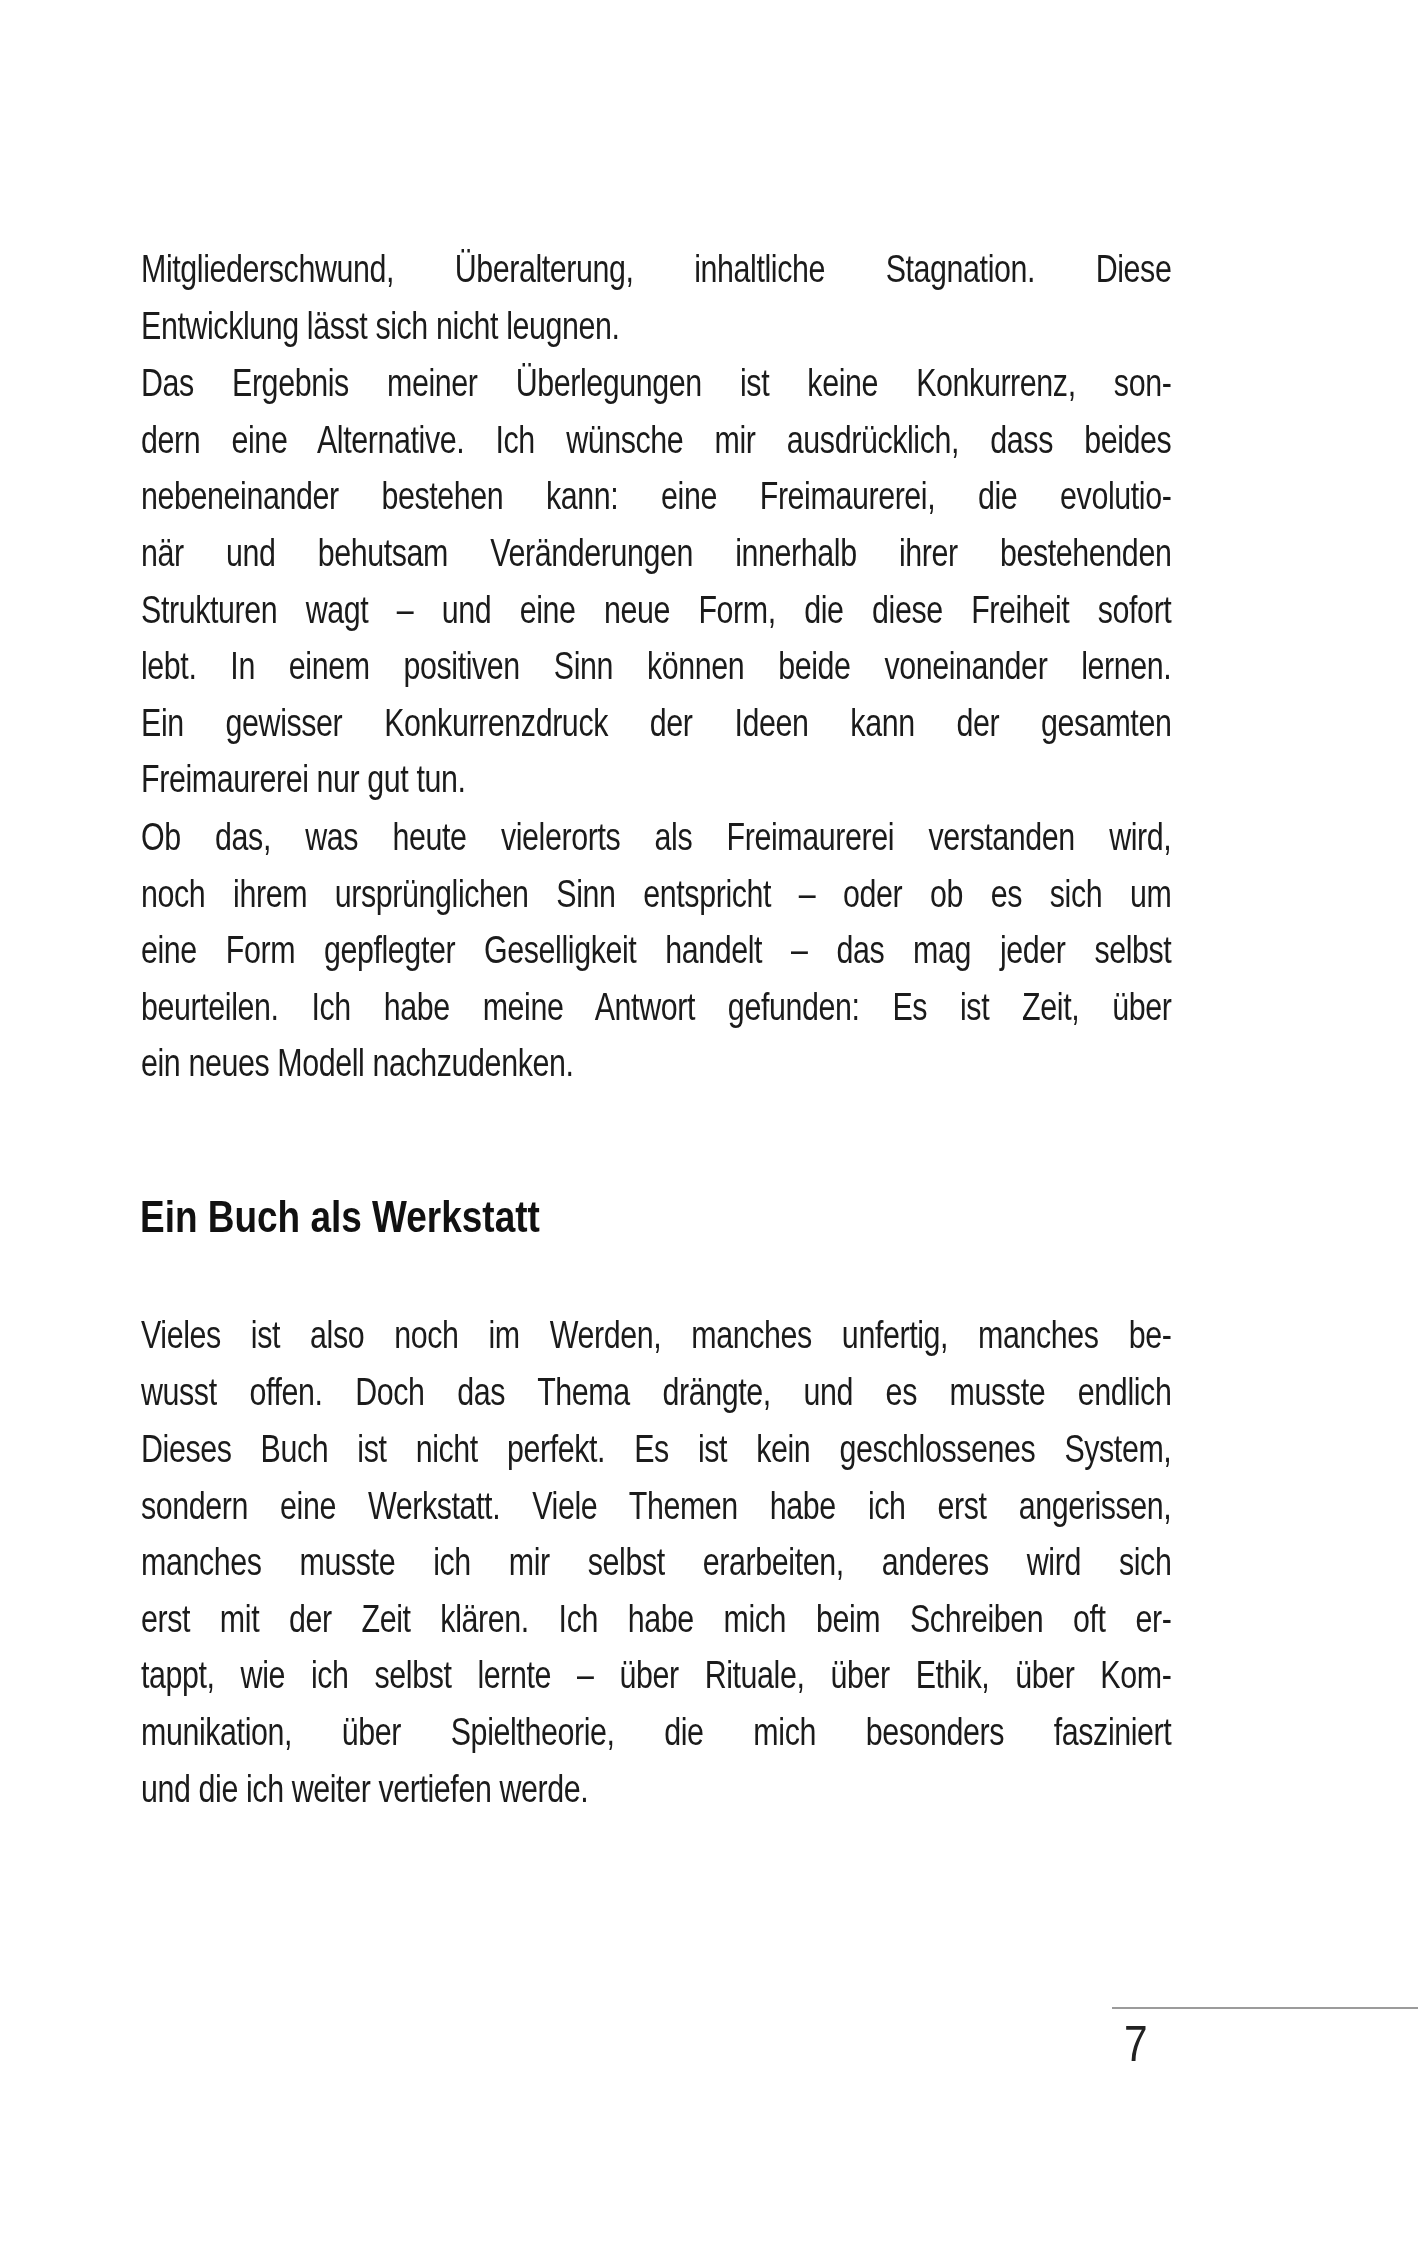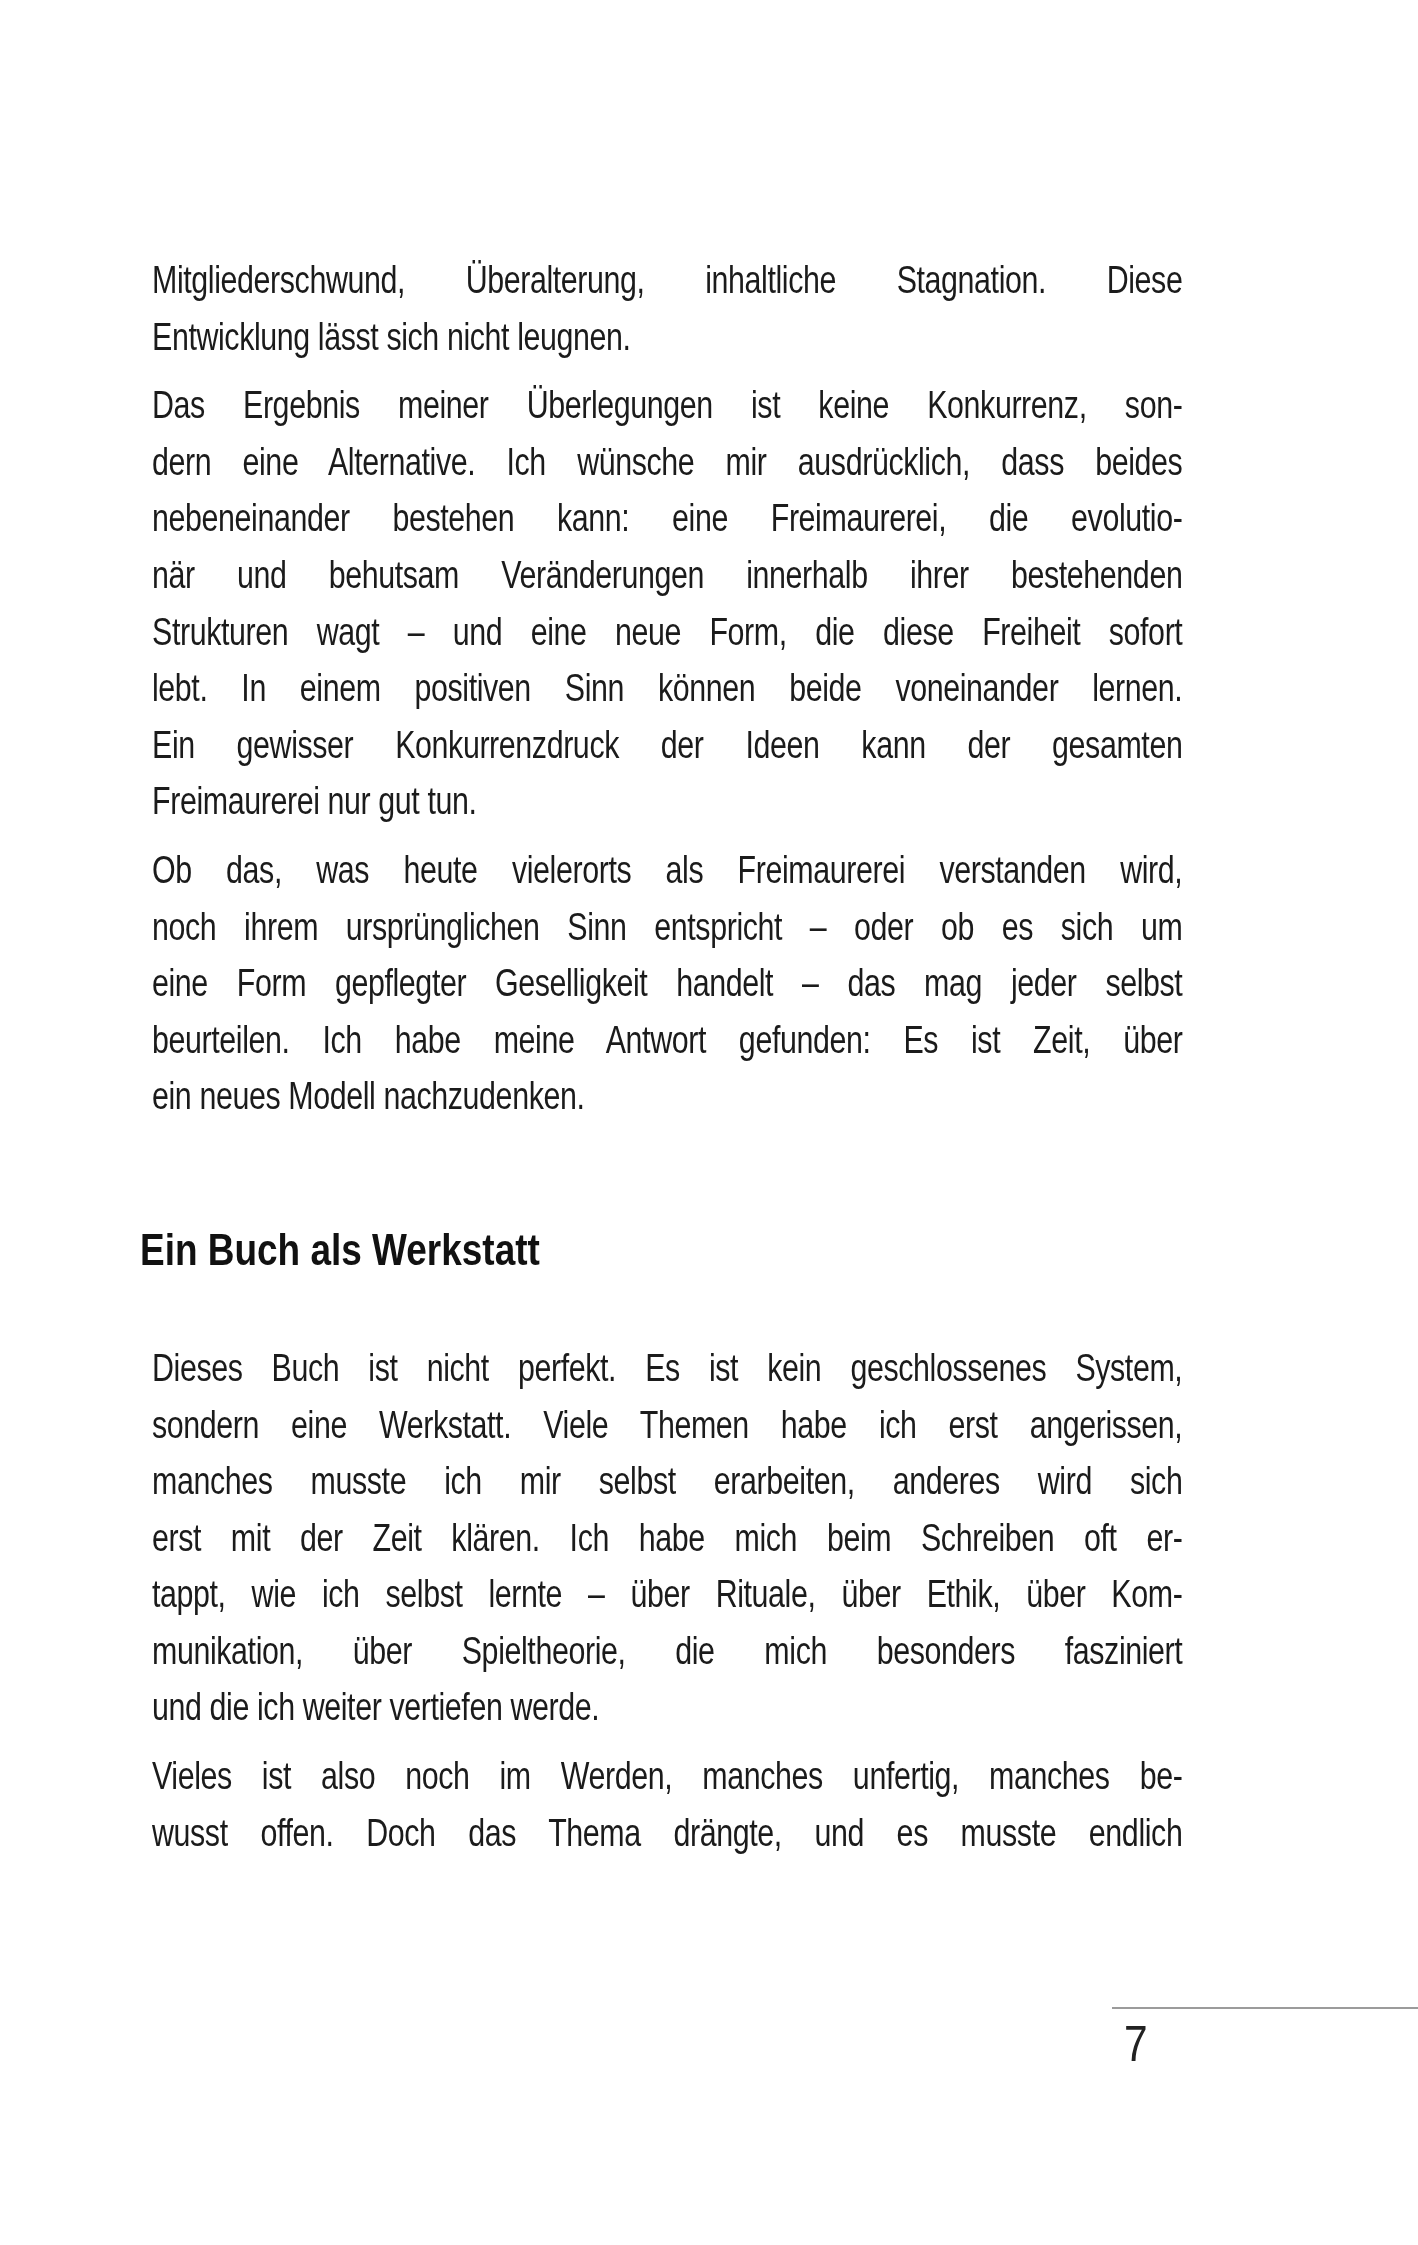--- a/index.html
+++ b/index.html
@@ -16,21 +16,21 @@
     font-family: "Liberation Sans", sans-serif;
     color: #1b1b1b;
   }
   .text-column {
     position: absolute;
     left: 140px;
     top: 240px;
     width: 1030px;
   }
   .paragraph {
-    margin: 12px;
+    margin: 1px;
     padding: 0;
   }
   
   .line {
     width: 1288px;
     transform: scaleX(0.8);
     transform-origin: 0 0;
     font-size: 38px;
     line-height: 56.6px;
     letter-spacing: -0.5px;
@@ -92,28 +92,28 @@
       </div>
       <div class="paragraph">
         <div class="line">Ob das, was heute vielerorts als Freimaurerei verstanden wird,</div>
         <div class="line">noch ihrem ursprünglichen Sinn entspricht – oder ob es sich um</div>
         <div class="line">eine Form gepflegter Geselligkeit handelt – das mag jeder selbst</div>
         <div class="line">beurteilen. Ich habe meine Antwort gefunden: Es ist Zeit, über</div>
         <div class="line flush">ein neues Modell nachzudenken.</div>
       </div>
       <h2 class="heading">Ein Buch als Werkstatt</h2>
       <div class="paragraph">
+        <div class="line">Vieles ist also noch im Werden, manches unfertig, manches be-</div>
+        <div class="line">wusst offen. Doch das Thema drängte, und es musste endlich</div>
+      </div>
+      <div class="paragraph">
         <div class="line">Dieses Buch ist nicht perfekt. Es ist kein geschlossenes System,</div>
         <div class="line">sondern eine Werkstatt. Viele Themen habe ich erst angerissen,</div>
         <div class="line">manches musste ich mir selbst erarbeiten, anderes wird sich</div>
         <div class="line">erst mit der Zeit klären. Ich habe mich beim Schreiben oft er-</div>
         <div class="line">tappt, wie ich selbst lernte – über Rituale, über Ethik, über Kom-</div>
         <div class="line">munikation, über Spieltheorie, die mich besonders fasziniert</div>
         <div class="line flush">und die ich weiter vertiefen werde.</div>
       </div>
-      <div class="paragraph">
-        <div class="line">Vieles ist also noch im Werden, manches unfertig, manches be-</div>
-        <div class="line">wusst offen. Doch das Thema drängte, und es musste endlich</div>
-      </div>
     </main>
   <div class="folio-rule"></div>
   <div class="folio">7</div>
 </div>
 
 </body></html>

